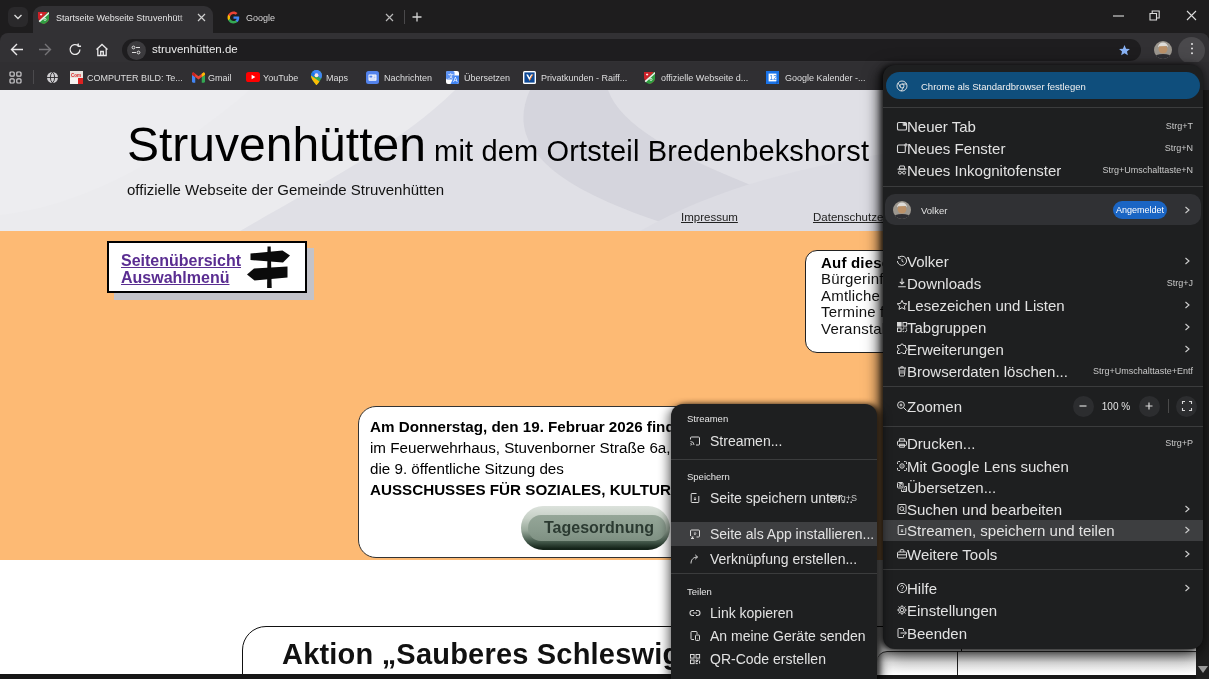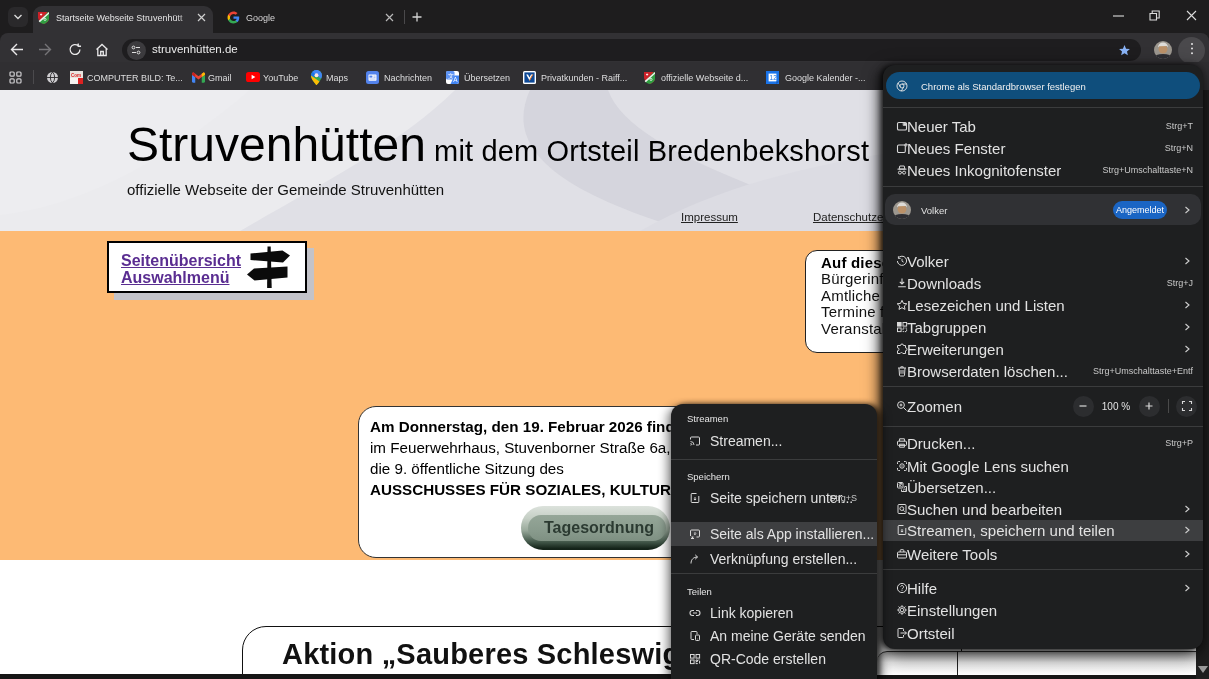--- a/index.html
+++ b/index.html
@@ -494,21 +494,21 @@
           <path d="M6 1.2 v1.5 M6 9.3 v1.5 M1.2 6 h1.5 M9.3 6 h1.5 M2.6 2.6 l1.1 1.1 M8.3 8.3 l1.1 1.1 M9.4 2.6 L8.3 3.7 M3.7 8.3 L2.6 9.4"></path>
           <circle cx="6" cy="6" r="3.4" stroke-width=".9"></circle>
         </svg>
     <div class="mtxt">Einstellungen</div>
   </div>
   <div class="mrow" style="top:556.5px">
     <svg class="mic" viewBox="0 0 12 12" fill="none" stroke="#d9d9d9" stroke-width="1">
           <path d="M7.5 4 V2.2 a.7.7 0 0 0 -.7 -.7 H2.7 a.7.7 0 0 0 -.7.7 v7.6 a.7.7 0 0 0 .7.7 h4.1 a.7.7 0 0 0 .7-.7 V8"></path>
           <path d="M4.5 6 h6 M8.6 4.2 L10.4 6 L8.6 7.8"></path>
         </svg>
-    <div class="mtxt">Ortsteil</div>
+    <div class="mtxt">Beenden</div>
   </div>
 </div>
 
 <div id="submenu">
   <div class="mrow" style="top:3.4px">
         <div class="shead">Streamen</div>
       </div>
   <div class="mrow" style="top:26px">
     <svg class="sic" viewBox="0 0 12 12" fill="none" stroke="#d9d9d9" stroke-width="1">
           <path d="M1.5 4.5 V3 a1 1 0 0 1 1 -1 h7 a1 1 0 0 1 1 1 v6 a1 1 0 0 1 -1 1 H7"></path>

